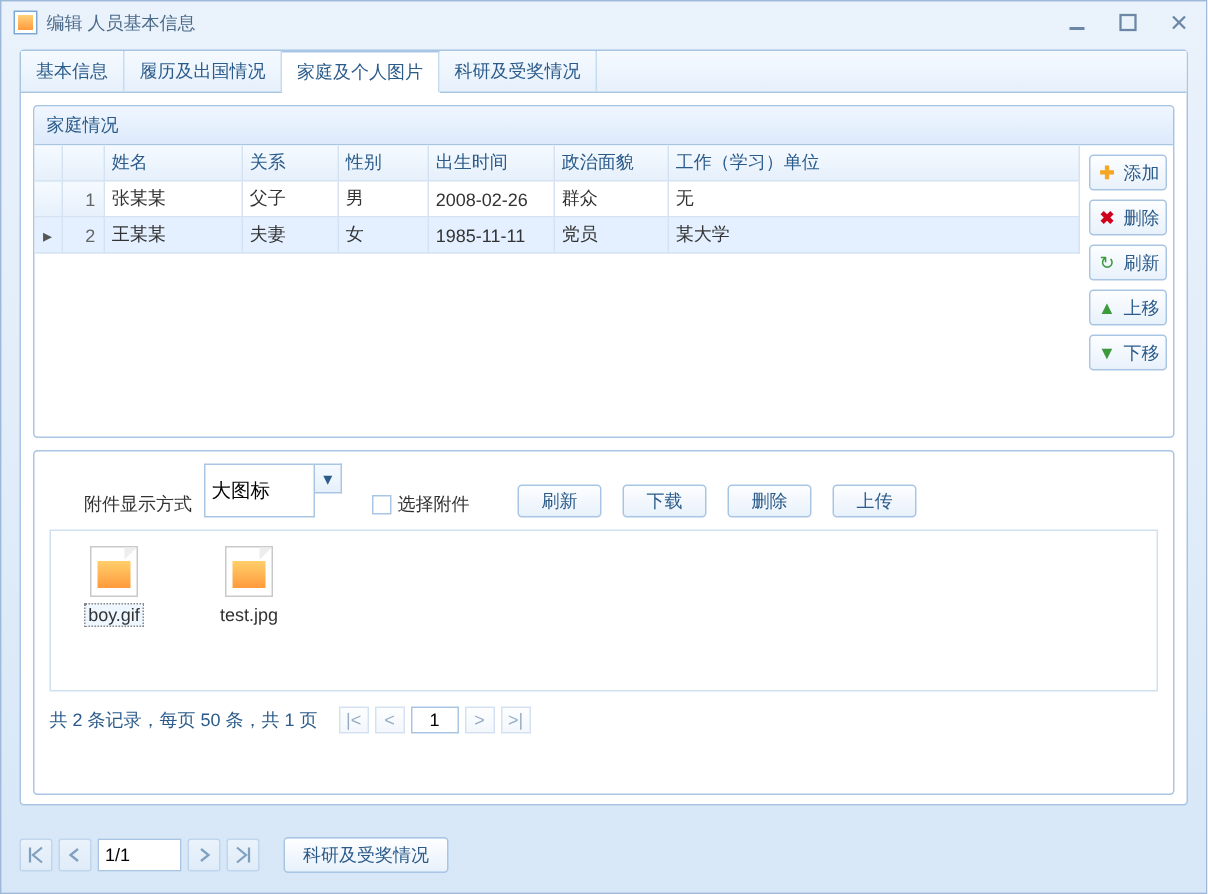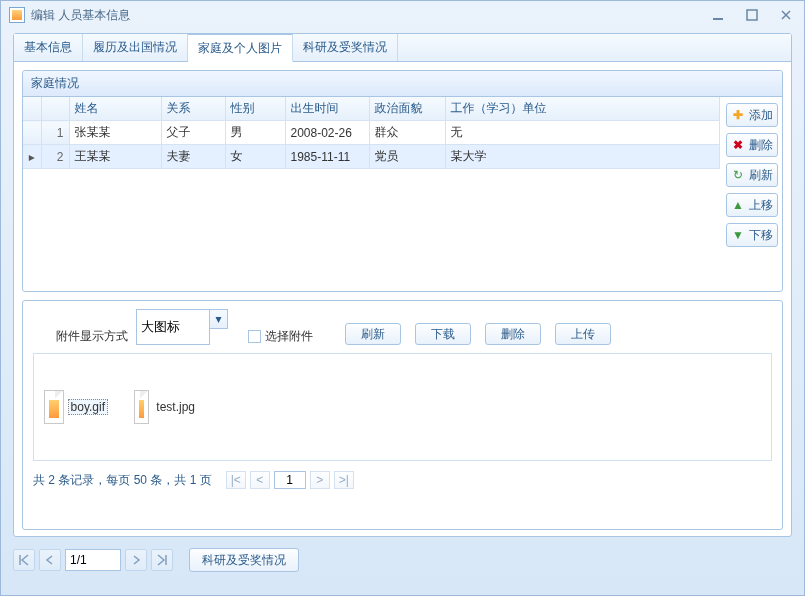--- a/index.html
+++ b/index.html
@@ -30,31 +30,31 @@
 .side-btn { height: 24px; display: flex; align-items: center; justify-content: flex-start; gap: 4px; border: 1px solid #a9c5e4; border-radius: 3px; background: linear-gradient(#fdfeff,#e8f1fb); cursor: pointer; color: #2b5b8a; padding: 0 4px; }
 .side-btn .ic { width: 14px; height: 14px; display:inline-flex; align-items:center; justify-content:center; }
 .images-body { padding: 8px 10px; }
 .tool-row { display: flex; align-items: flex-end; gap: 8px; margin-bottom: 8px; padding-left: 23px; }
 .combo { display: flex; }
 .combo input { width: 74px; height: 36px; border: 1px solid #a9c5e4; padding: 0 4px; background: #fff; font-size:13px; }
 .combo .dd { width: 18px; height: 20px; border: 1px solid #a9c5e4; border-left: none; background: linear-gradient(#f5faff,#e6f0fb); display: flex; align-items: center; justify-content: center; color:#2b5b8a; cursor:pointer; }
 .chk { width: 13px; height: 13px; border: 1px solid #a9c5e4; display:inline-block; background:#fff; margin-right:4px; vertical-align:middle; }
 .btn { min-width: 56px; height: 22px; border: 1px solid #a9c5e4; border-radius: 3px; background: linear-gradient(#fdfeff,#e8f1fb); color: #2b5b8a; cursor: pointer; padding: 0 12px; display:inline-flex; align-items:center; justify-content:center; }
 .thumb-area { border: 1px solid #cfe0f1; height: 108px; padding: 10px; display: flex; gap: 26px; }
-.thumb { width: 64px; display:flex; align-items:center; gap:4px; cursor:pointer; }
+.thumb { width: 64px; display:flex; flex-direction:column; align-items:center; gap:4px; cursor:pointer; }
 .thumb .file-icon { width: 32px; height: 34px; background: #fff; border: 1px solid #c9c9c9; position: relative; }
 .thumb .file-icon::before { content:""; position:absolute; top:0; right:0; width:8px; height:8px; background: linear-gradient(135deg,#eee 50%, transparent 50%); }
 .thumb .file-icon::after { content:""; position:absolute; left:4px; right:4px; top:9px; height:18px; background: linear-gradient(#ffcf6b,#ff9a3c); }
 .thumb .fname { font-size: 12px; color: #333; border:1px dotted transparent; padding:0 2px;}
 .thumb.sel .fname{ border-color:#888; background:#eef6ff;}
 .pager { display: flex; align-items: center; gap: 6px; margin-top: 10px; color:#2b5b8a; }
 .pgbtn { width: 20px; height: 18px; border: 1px solid #a9c5e4; background: linear-gradient(#fdfeff,#e8f1fb); display:inline-flex; align-items:center; justify-content:center; cursor:pointer; }
 .pgbtn.disabled { opacity:.5; }
 .pgin { width: 32px; height: 18px; border:1px solid #a9c5e4; text-align:center; font-size:12px; }
-.footer { position:absolute; left:12px; right:12px; bottom:20px; display:flex; align-items:center; height:30px; }
+.footer { position:absolute; left:12px; right:12px; bottom:10px; display:flex; align-items:center; height:30px; }
 .nav { display:flex; align-items:center; gap:4px; }
 .navbtn { width:22px; height:22px; border:1px solid #a9c5e4; background:linear-gradient(#fdfeff,#e8f1fb); display:inline-flex; align-items:center; justify-content:center; cursor:pointer; color:#2b5b8a; border-radius:2px;}
 .navbtn.disabled{opacity:.5;}
 .navin { width:56px; height:22px; border:1px solid #a9c5e4; padding:0 4px; font-size:12px;}
 .footer-right { margin-left:auto; display:flex; gap:12px; }
 .fbtn { min-width:72px; height:24px; border:1px solid #a9c5e4; border-radius:3px; background:linear-gradient(#fdfeff,#e8f1fb); cursor:pointer; display:inline-flex; align-items:center; justify-content:center; color:#2b5b8a; }
 </style>
 </head>
 <body>
 

